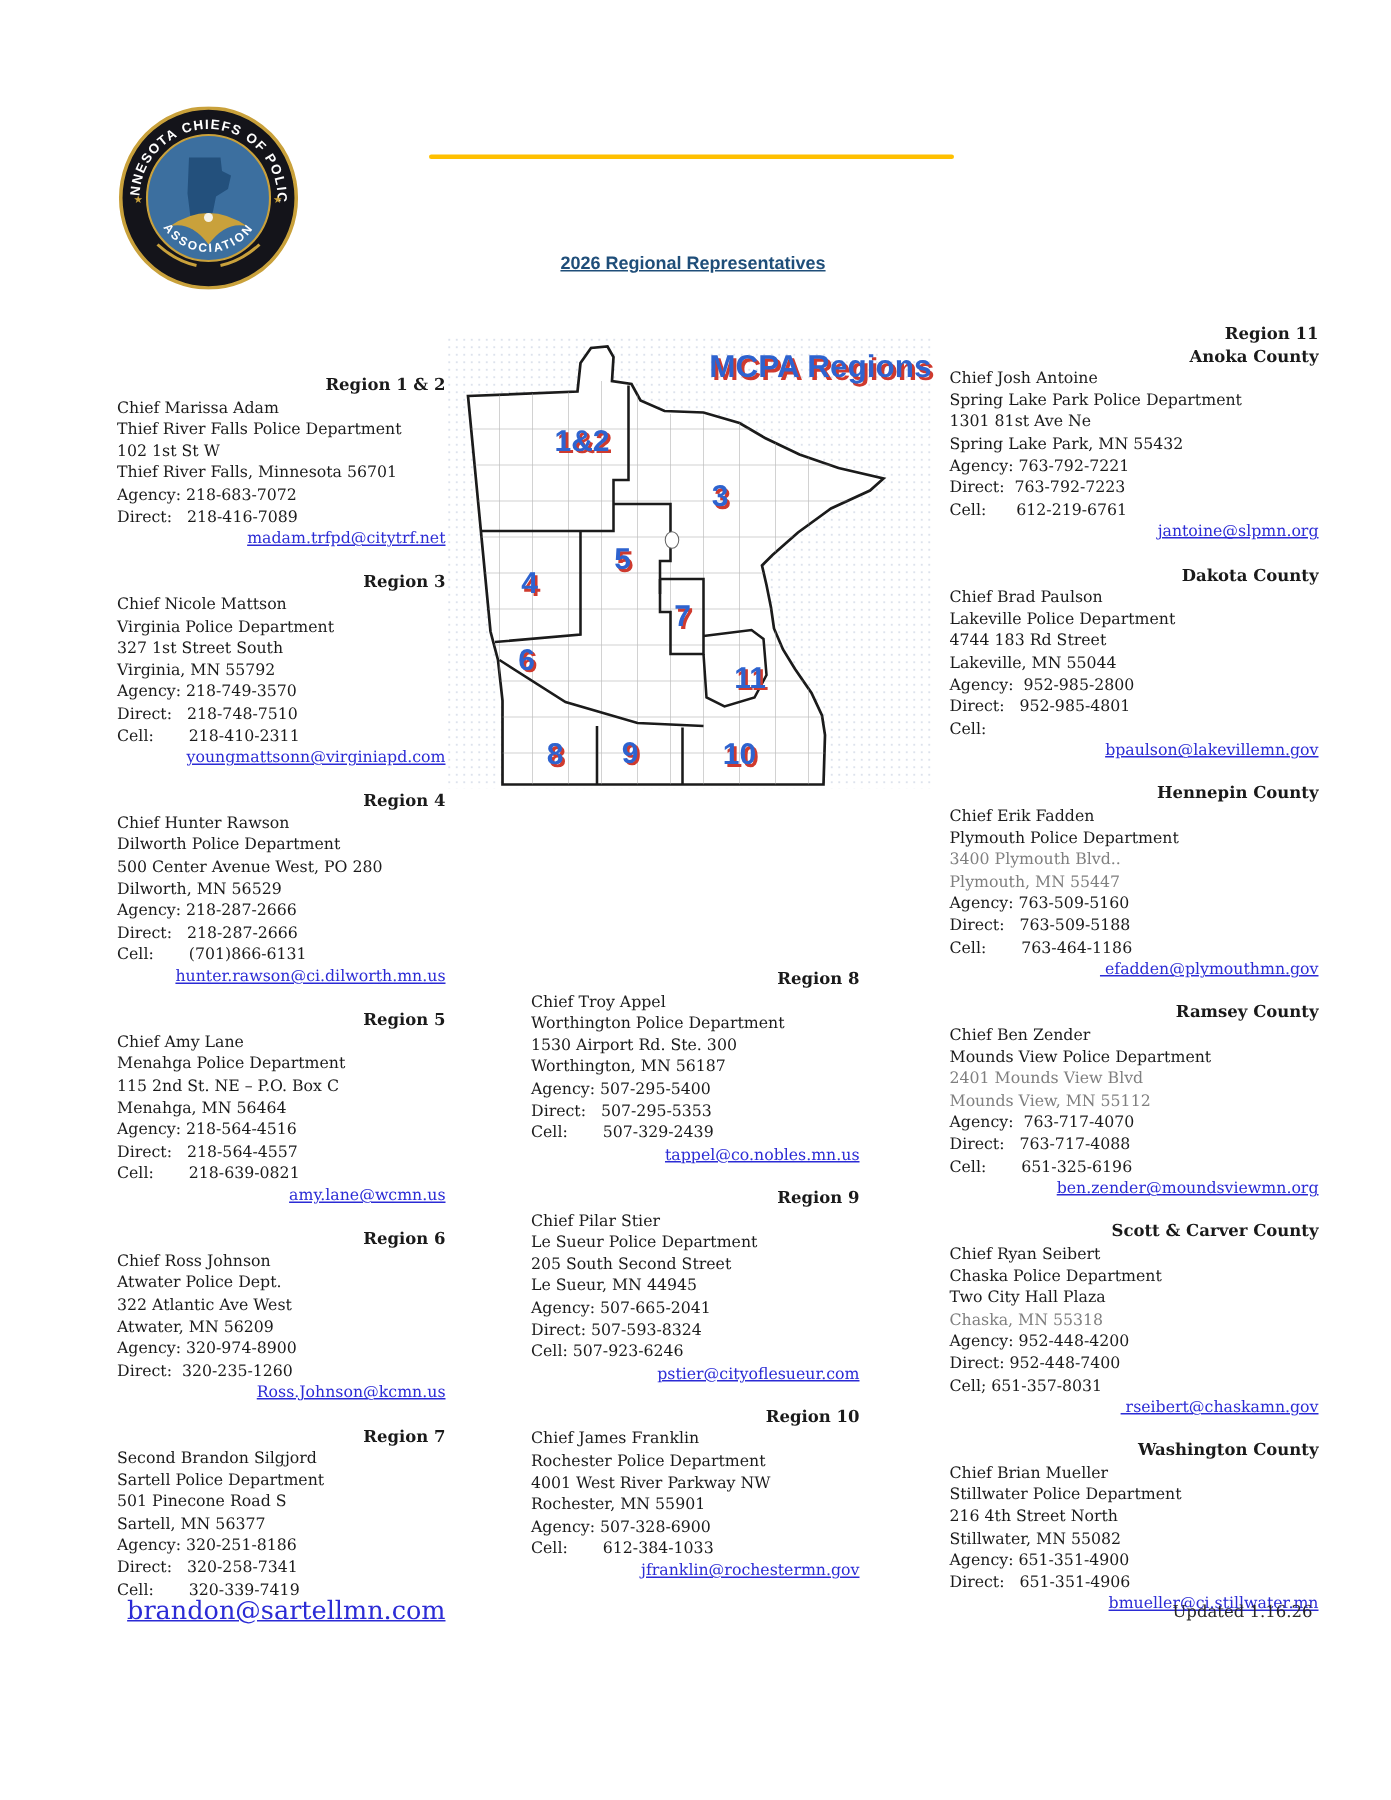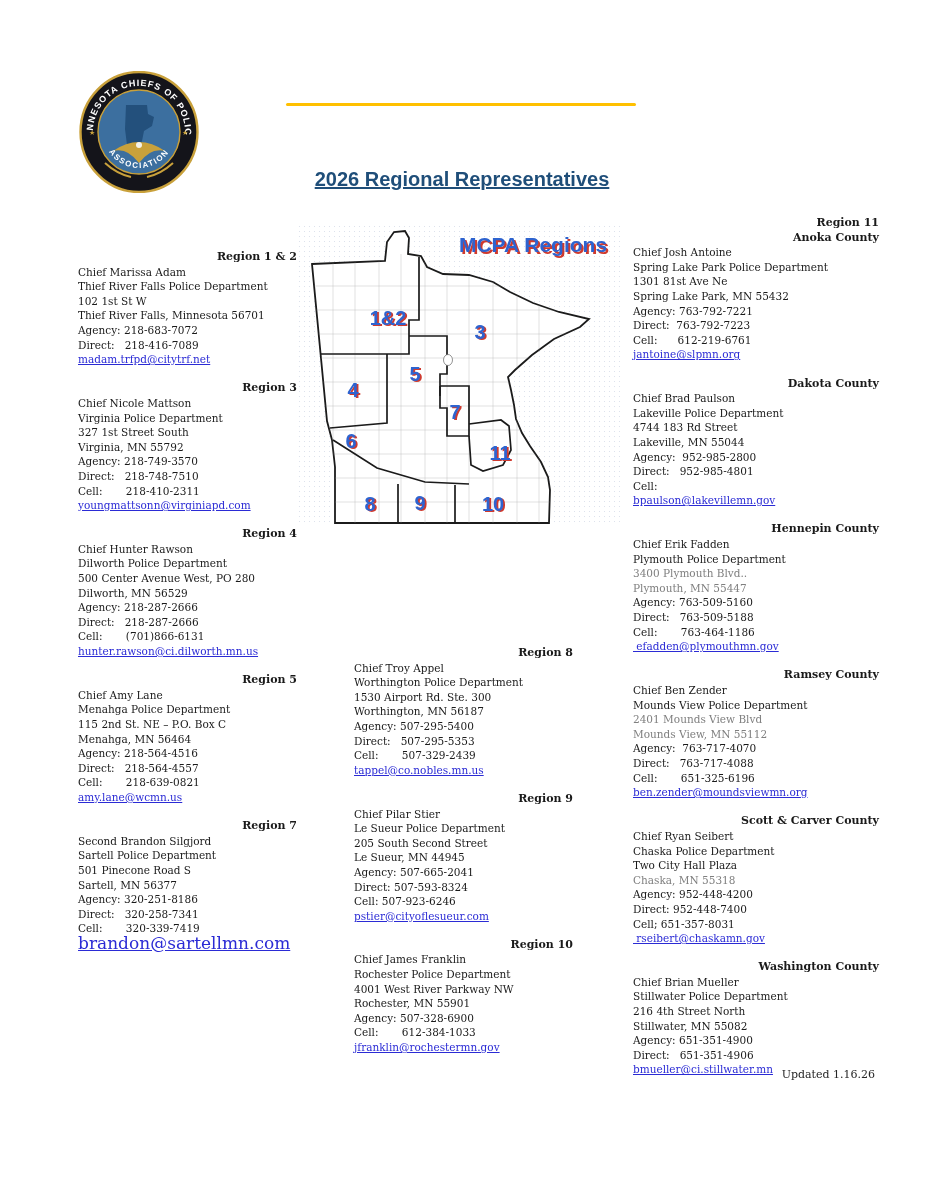--- a/index.html
+++ b/index.html
@@ -3,45 +3,45 @@
 <meta charset="utf-8">
 <style>
   html,body{margin:0;padding:0;background:#ffffff;}
   .page{position:relative;width:927px;height:1200px;background:#ffffff;overflow:hidden;
         font-family:"DejaVu Serif",serif;color:#1a1a1a;}
 
   
   .logo{position:absolute;left:79px;top:71px;width:120px;height:122px;}
   .accent{position:absolute;left:286px;top:103px;width:350px;height:3px;background:#FFC000;border-radius:2px;}
   .title{position:absolute;left:292px;top:168px;width:340px;text-align:center;
-         font-family:"Liberation Sans",sans-serif;font-weight:bold;font-size:20px;
+         font-family:"Liberation Sans",sans-serif;font-weight:bold;font-size:12px;
          color:#1F4E79;text-decoration:underline;}
 
   
   .map{position:absolute;left:297px;top:224px;width:326px;height:302px;
        background-image:radial-gradient(circle,#dde2ec 0.7px,transparent 0.8px);
        background-size:5px 5px;}
   .map svg.mn{position:absolute;left:0;top:0;}
-  .map-title{position:absolute;left:148px;top:9px;width:176px;text-align:center;
+  .map-title{position:absolute;left:148px;top:9px;width:176px;text-align:right;
        font-family:"Liberation Sans",sans-serif;font-weight:bold;font-size:21px;
        color:#2E63CF;text-shadow:2px 2px 0 #CF3A2E;white-space:nowrap;}
   .rlabel{position:absolute;transform:translate(-50%,-50%);
        font-family:"Liberation Sans",sans-serif;font-weight:bold;font-size:20px;
        color:#2E63CF;text-shadow:1.8px 1.8px 0 #CF3A2E;white-space:nowrap;}
 
   
   .col{position:absolute;font-size:10.5px;line-height:14.6px;}
   .col-left{left:78px;top:232px;width:219px;margin-top:18px;}
   .col-middle{left:354px;top:646px;width:219px;}
   .col-right{left:633px;top:216px;width:246px;}
   .block{margin-bottom:14.6px;}
   .bh{font-weight:bold;font-size:11px;white-space:pre;text-align:right;}
   .bl{white-space:pre;}
   .bl.muted{color:#7F7F7F;}
-  .email{display:block;color:#2B2BD5;white-space:pre;}
+  .email{display:block;color:#2B2BD5;white-space:pre;text-align:right;}
   .email.big{font-size:17px;}
 
   .footer{position:absolute;right:52px;top:1068px;font-size:11px;color:#262626;}
 </style>
 </head>
 <body>
 
 <div class="page">
 
   <svg class="logo" viewBox="0 0 120 122" width="120" height="122">
@@ -91,21 +91,21 @@
         <path d="M143,162 L172,162 L172,212 L150,212 L150,184 L143,184 L143,162"></path>
         <path d="M36,216 L80,244 L128,258 L172,260"></path>
         <path d="M101,260 L101,299"></path>
         <path d="M158,261 L158,299"></path>
         <path d="M172,200 L204,196 L212,202 L214,226 L206,241 L186,247 L174,241 L172,212"></path>
       </g>
       <ellipse cx="151" cy="136" rx="4.5" ry="5.5" fill="#ffffff" stroke="#666" stroke-width="0.7"></ellipse>
     </svg>
     <div class="map-title">MCPA Regions</div>
 
-  <div class="rlabel" style="left: 91px; top: 71px; margin-top: 23px;">1&amp;2</div>
+  <div class="rlabel" style="left: 91px; top: 71px;">1&amp;2</div>
       <div class="rlabel" style="left: 183px; top: 108px;">3</div>
       <div class="rlabel" style="left: 56px; top: 166px;">4</div>
       <div class="rlabel" style="left: 118px; top: 150px;">5</div>
       <div class="rlabel" style="left: 54px; top: 217px;">6</div>
       <div class="rlabel" style="left: 158px; top: 188px;">7</div>
       <div class="rlabel" style="left: 73px; top: 280px;">8</div>
       <div class="rlabel" style="left: 123px; top: 279px;">9</div>
       <div class="rlabel" style="left: 196px; top: 280px;">10</div>
       <div class="rlabel" style="left: 203px; top: 229px;">11</div>
     </div>
@@ -146,20 +146,30 @@
       <div class="block">
         <div class="bh">Region 5</div>
         <div class="bl">Chief Amy Lane</div>
         <div class="bl">Menahga Police Department</div>
         <div class="bl">115 2nd St. NE – P.O. Box C</div>
         <div class="bl">Menahga, MN 56464</div>
         <div class="bl">Agency: 218-564-4516</div>
         <div class="bl">Direct:   218-564-4557</div>
         <div class="bl">Cell:       218-639-0821</div>
         <a class="email" href="mailto:amy.lane@wcmn.us">amy.lane@wcmn.us</a>
+      </div>
+      <div class="block">
+        <div class="bh">Region 6</div>
+        <div class="bl">Chief Ross Johnson</div>
+        <div class="bl">Atwater Police Dept.</div>
+        <div class="bl">322 Atlantic Ave West</div>
+        <div class="bl">Atwater, MN 56209</div>
+        <div class="bl">Agency: 320-974-8900</div>
+        <div class="bl">Direct:  320-235-1260</div>
+        <a class="email" href="mailto:Ross.Johnson@kcmn.us">Ross.Johnson@kcmn.us</a>
       </div>
       <div class="block">
         <div class="bh">Region 7</div>
         <div class="bl">Second Brandon Silgjord</div>
         <div class="bl">Sartell Police Department</div>
         <div class="bl">501 Pinecone Road S</div>
         <div class="bl">Sartell, MN 56377</div>
         <div class="bl">Agency: 320-251-8186</div>
         <div class="bl">Direct:   320-258-7341</div>
         <div class="bl">Cell:       320-339-7419</div>

